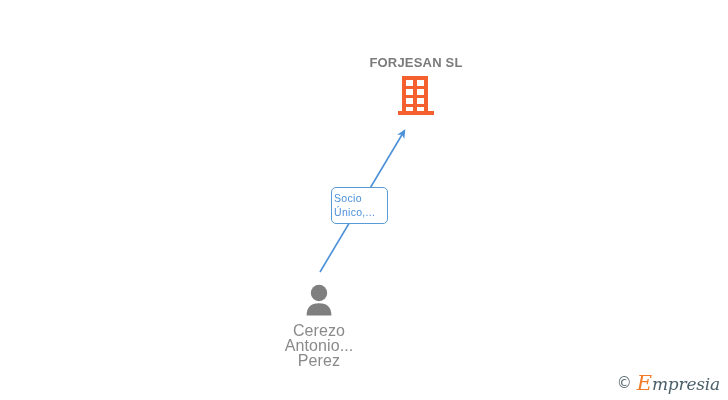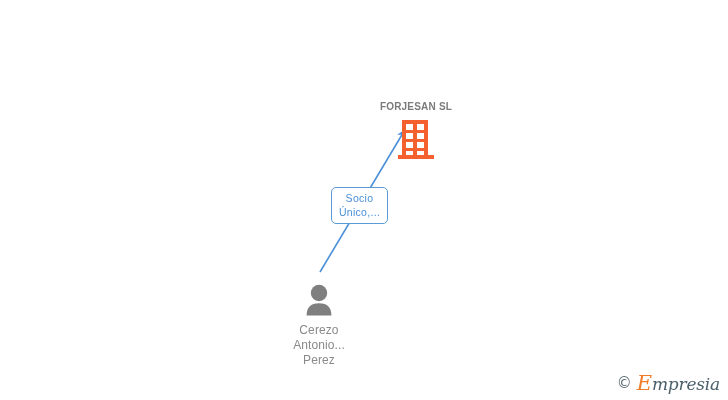--- a/index.html
+++ b/index.html
@@ -29,27 +29,26 @@
   
   .company-node {
     position: absolute;
     left: 336px;
     top: 56px;
     width: 160px;
     text-align: center;
   }
   .company-title {
     font-family: "Liberation Sans", sans-serif;
-    font-size: 10px;
+    font-size: 13px;
     font-weight: bold;
     color: #7b7b7b;
     letter-spacing: 0.2px;
     line-height: 14px;
     white-space: nowrap;
-    margin-top: 44px;
   }
   .company-icon-wrap {
     margin-top: 6px;
     height: 42px;
     display: flex;
     align-items: flex-start;
     justify-content: center;
   }
 
   
@@ -62,38 +61,37 @@
   }
   .person-icon-wrap {
     height: 36px;
     display: flex;
     align-items: flex-start;
     justify-content: center;
   }
   .person-label {
     margin-top: 3px;
     font-family: "Liberation Sans", sans-serif;
-    font-size: 12px;
+    font-size: 16px;
     color: #8a8a8a;
     line-height: 15px;
     letter-spacing: 0.1px;
   }
 
   
   .rel-label {
     position: absolute;
     left: 331px;
     top: 187px;
     width: 57px;
     padding: 3px 2px 4px 2px;
     box-sizing: border-box;
     border: 1px solid #5b9bd5;
     border-radius: 5px;
     background: #ffffff;
-    text-align: center;
     font-family: "Liberation Sans", sans-serif;
     font-size: 10.5px;
     color: #4a90d9;
     line-height: 14px;
     letter-spacing: 0.3px;
   }
   .rel-label span { display: block; }
 
   
   .watermark {

